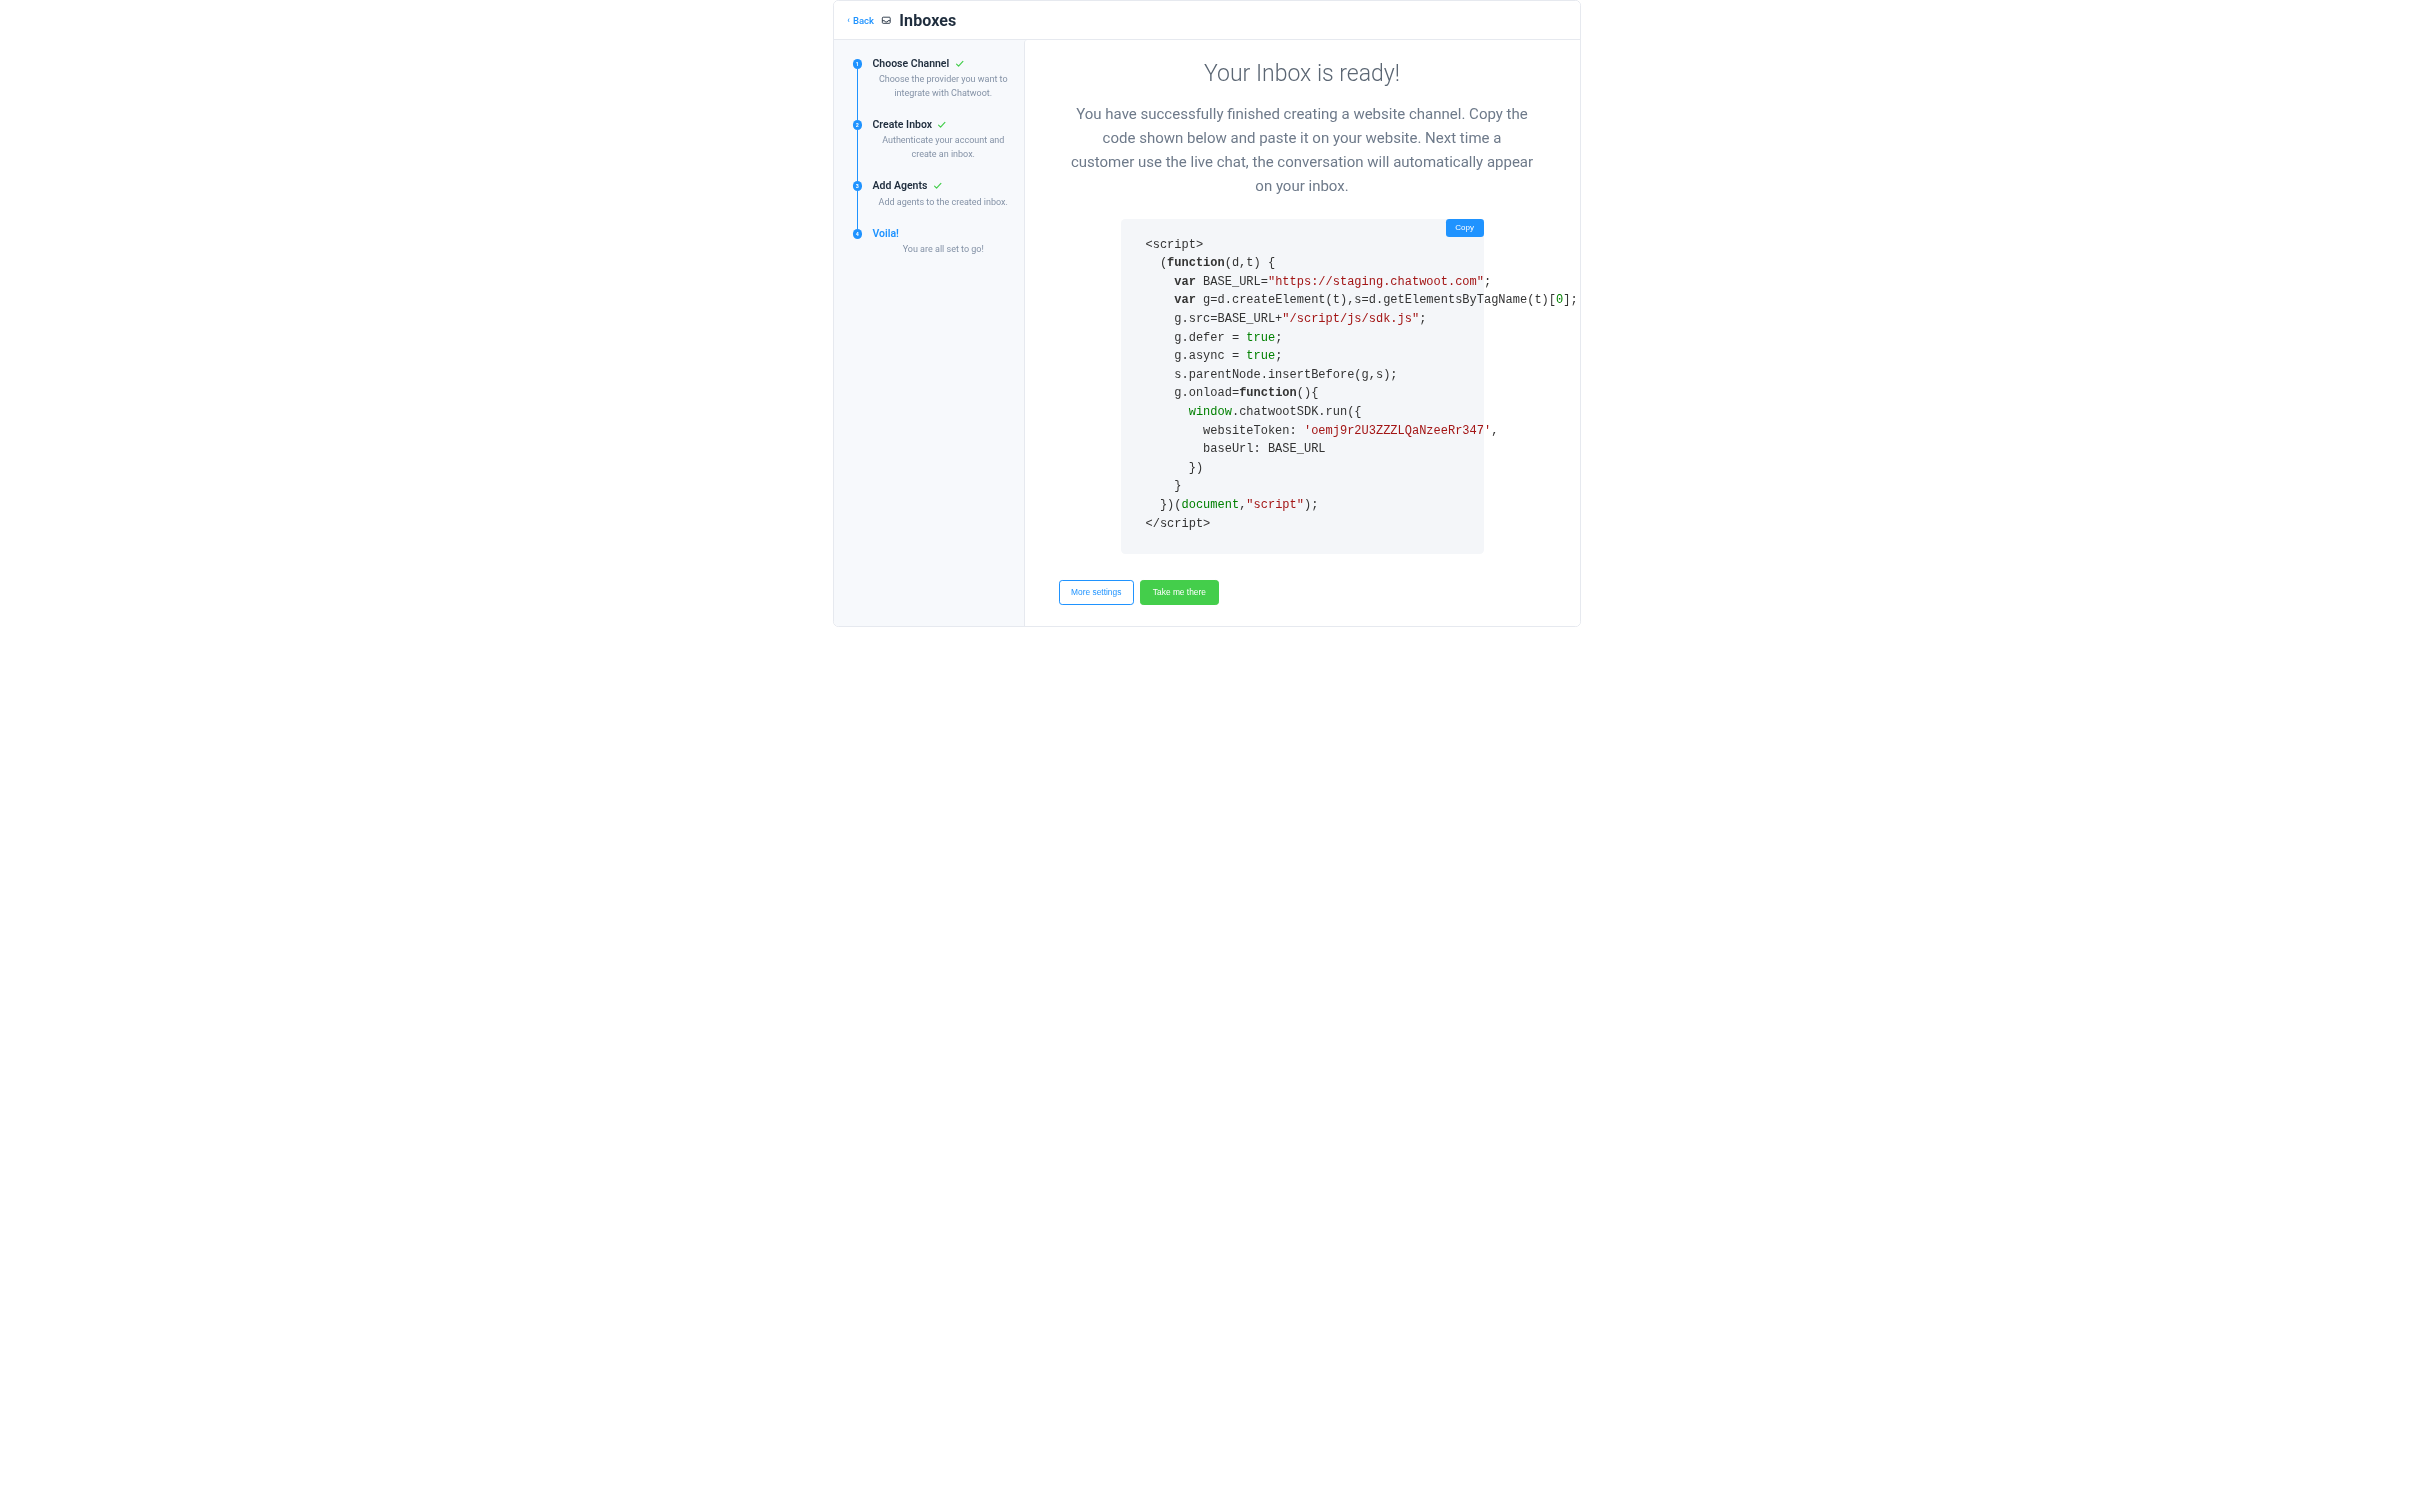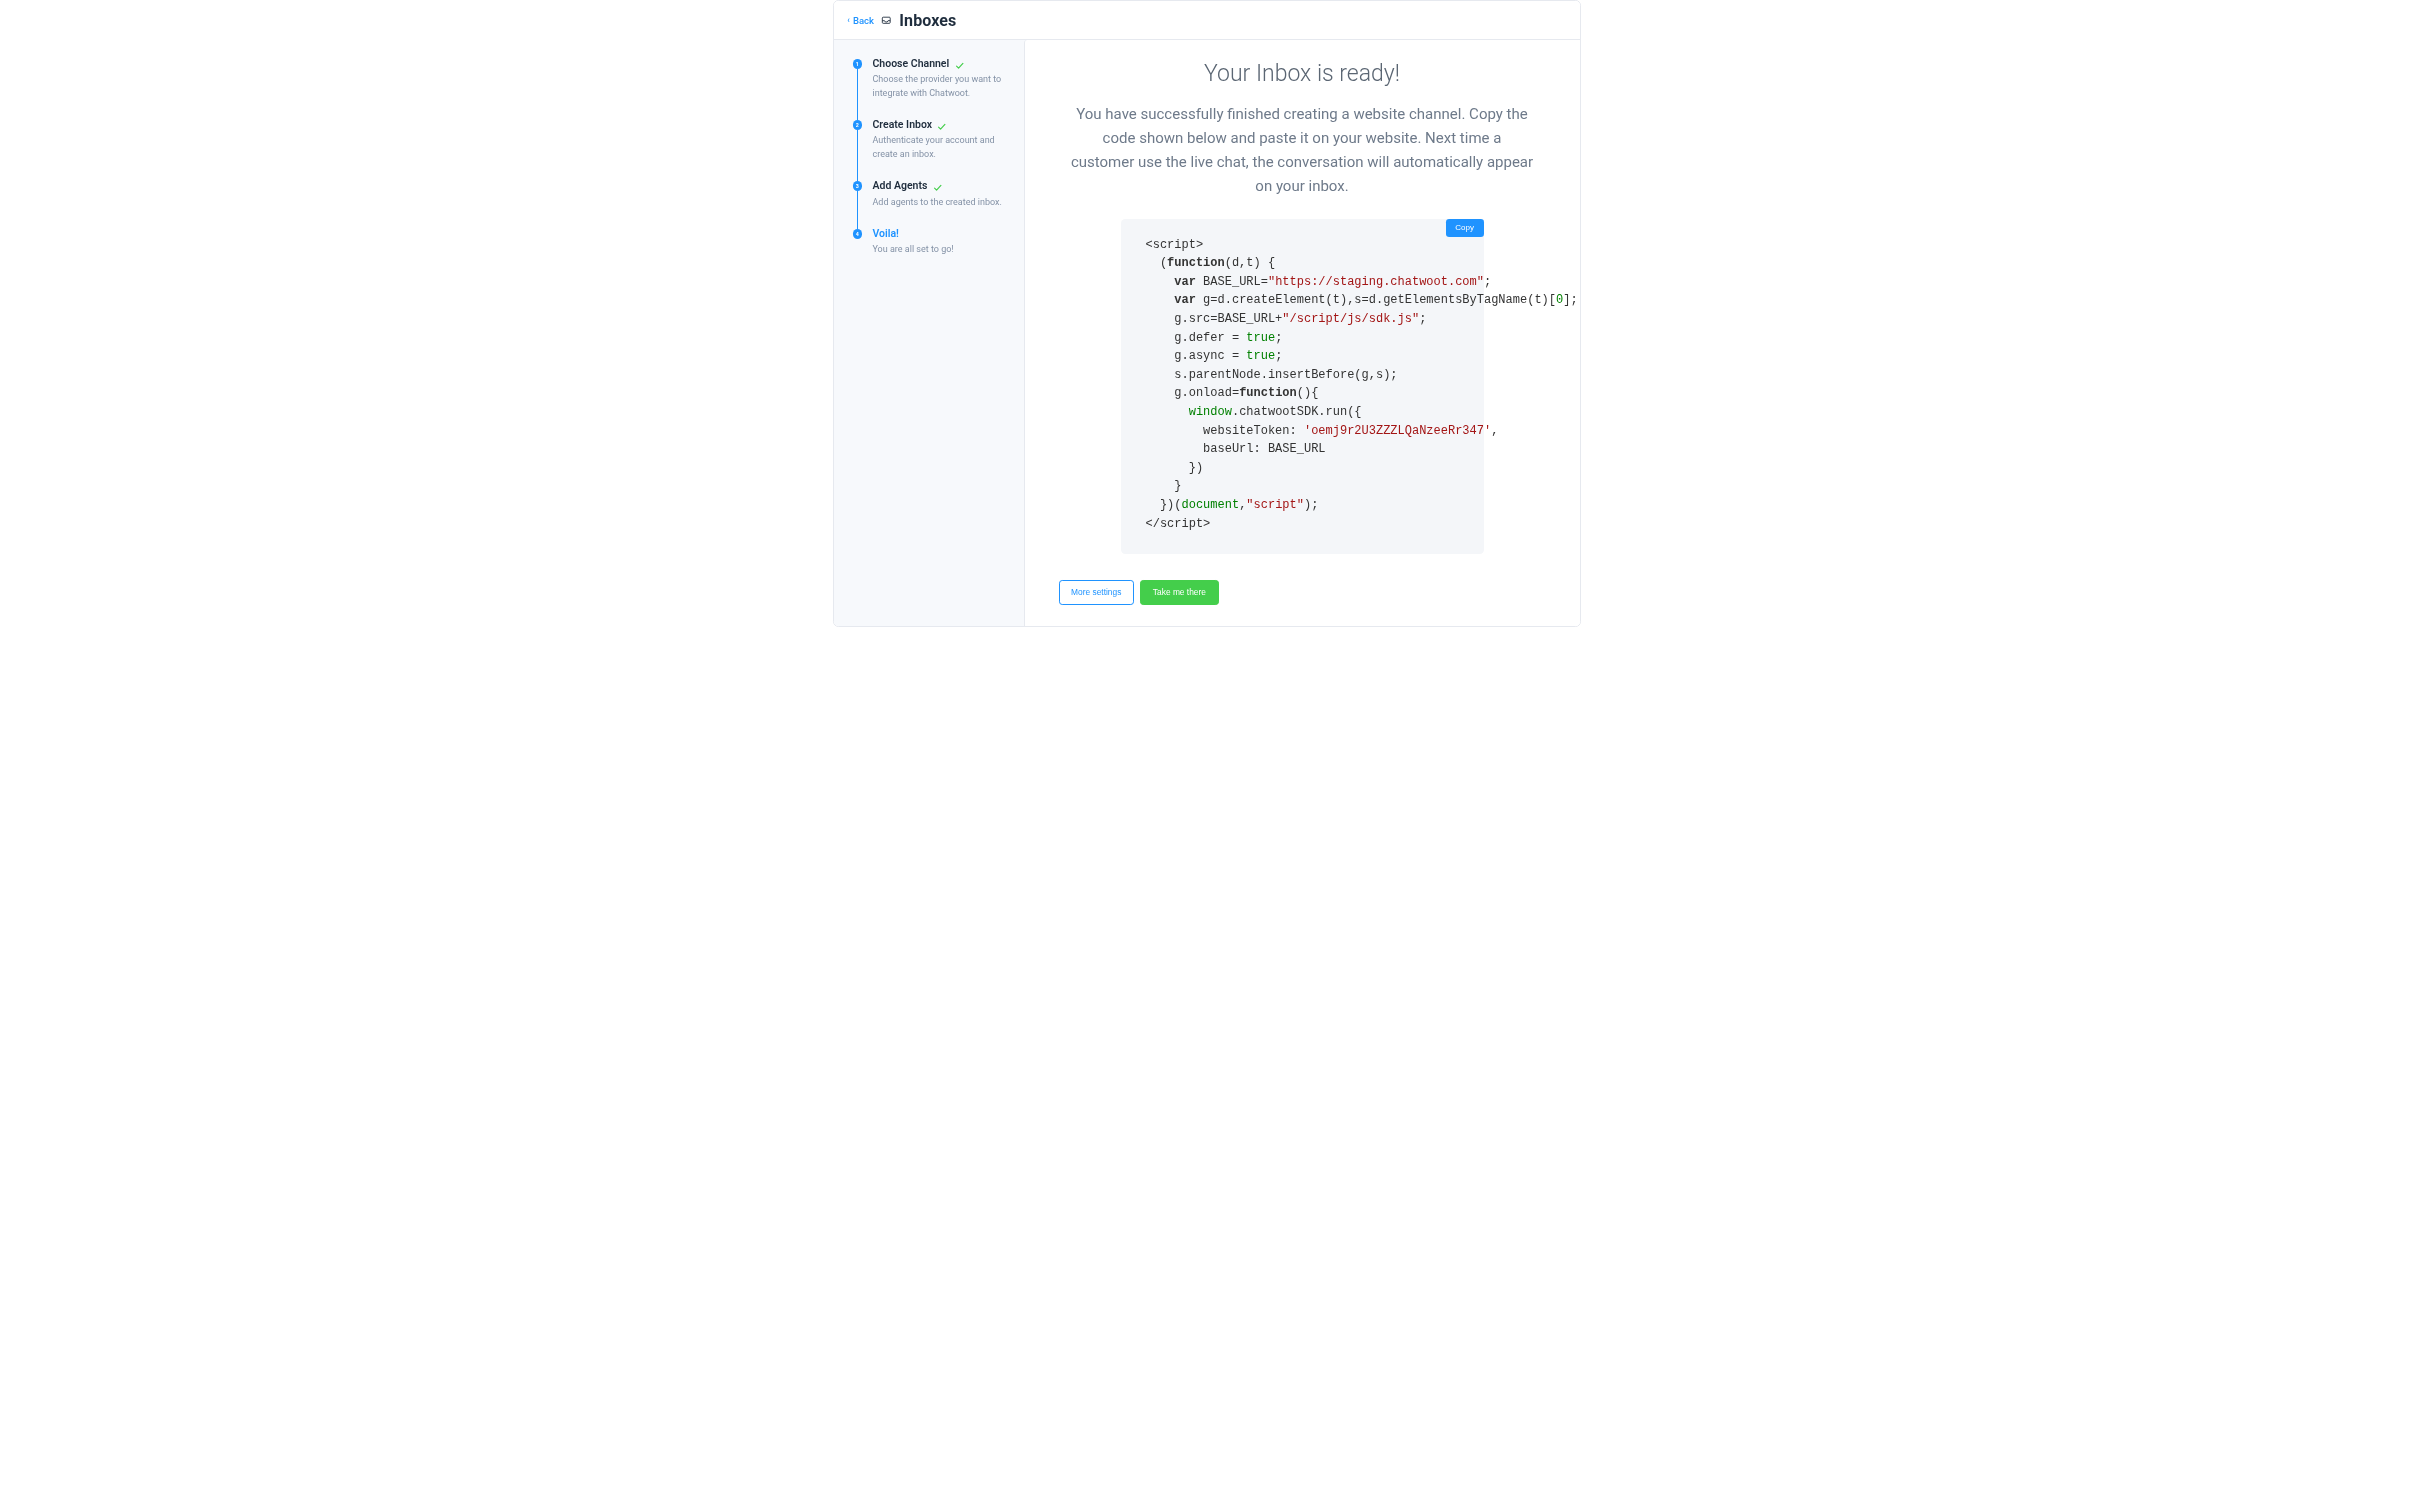--- a/index.html
+++ b/index.html
@@ -80,34 +80,35 @@
     color: #fff;
     font-size: 5.3px;
     font-weight: 700;
     display: flex; align-items: center; justify-content: center;
   }
   .step-title {
     font-size: 10.5px;
     font-weight: 600;
     color: #1f2d3d;
     display: inline-flex;
-    align-items: flex-end;
+    align-items: center;
     gap: 5.3px;
   }
   .step.active .step-title { color: #1f93ff; }
   .step-check {
     color: #44ce4b;
     display: inline-flex;
     align-items: center;
   }
   .step-desc {
     margin-top: 3.2px;
     font-size: 9px;
     color: #8492a6;
     line-height: 1.5;
+    text-align: center;
   }
 
   .main {
     flex: 1;
     background: #fff;
     border-left: 0.5px solid #e6e9ef;
     border-radius: 3.2px 0 0 0;
     padding: 14.7px 34px 21px 34px;
   }
   .hero {

